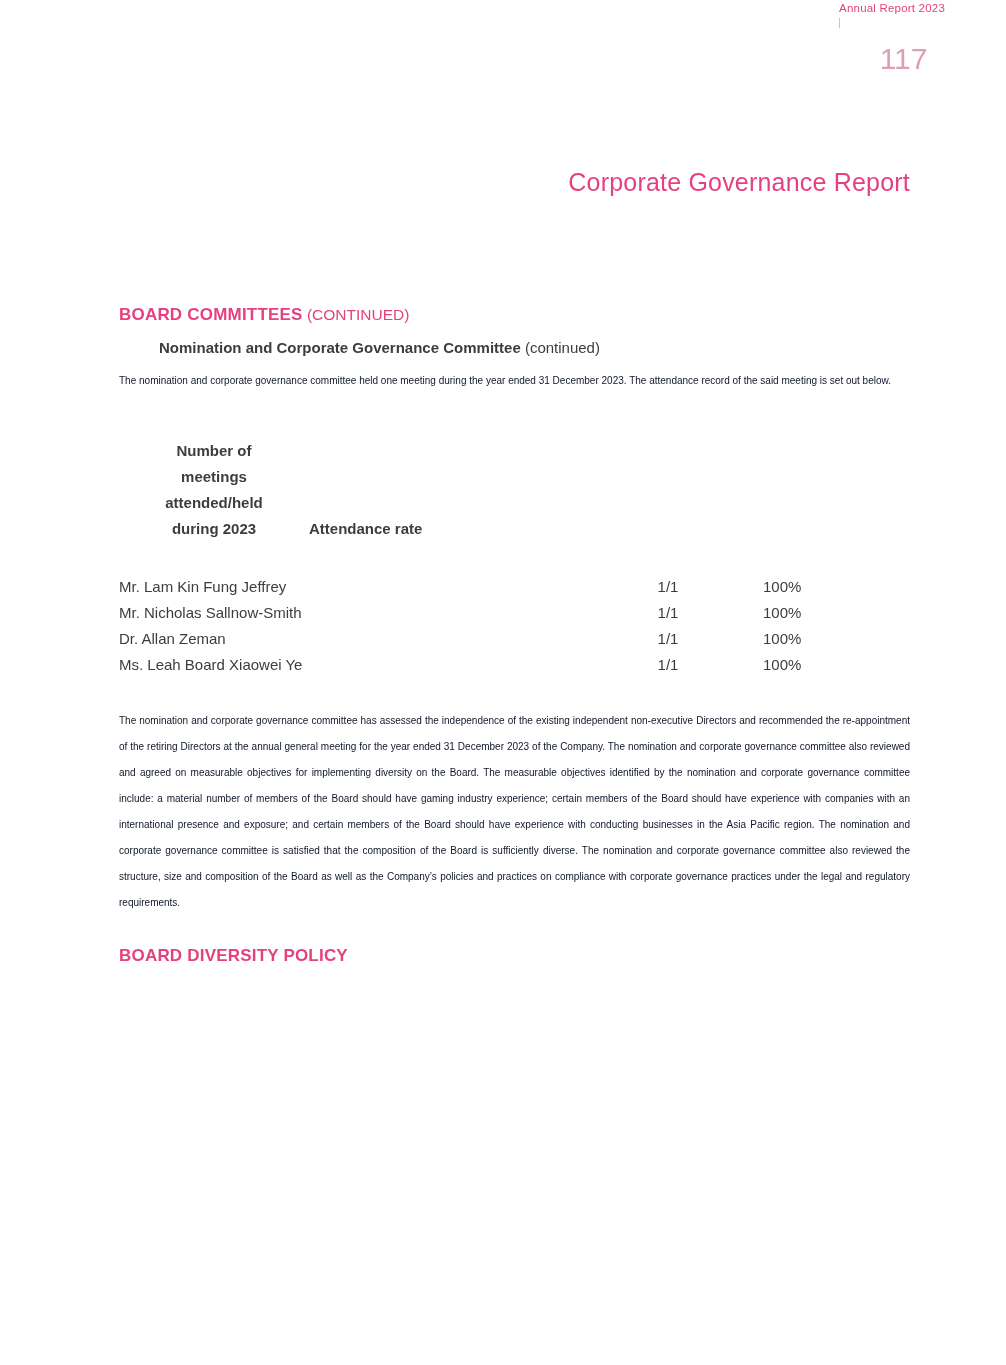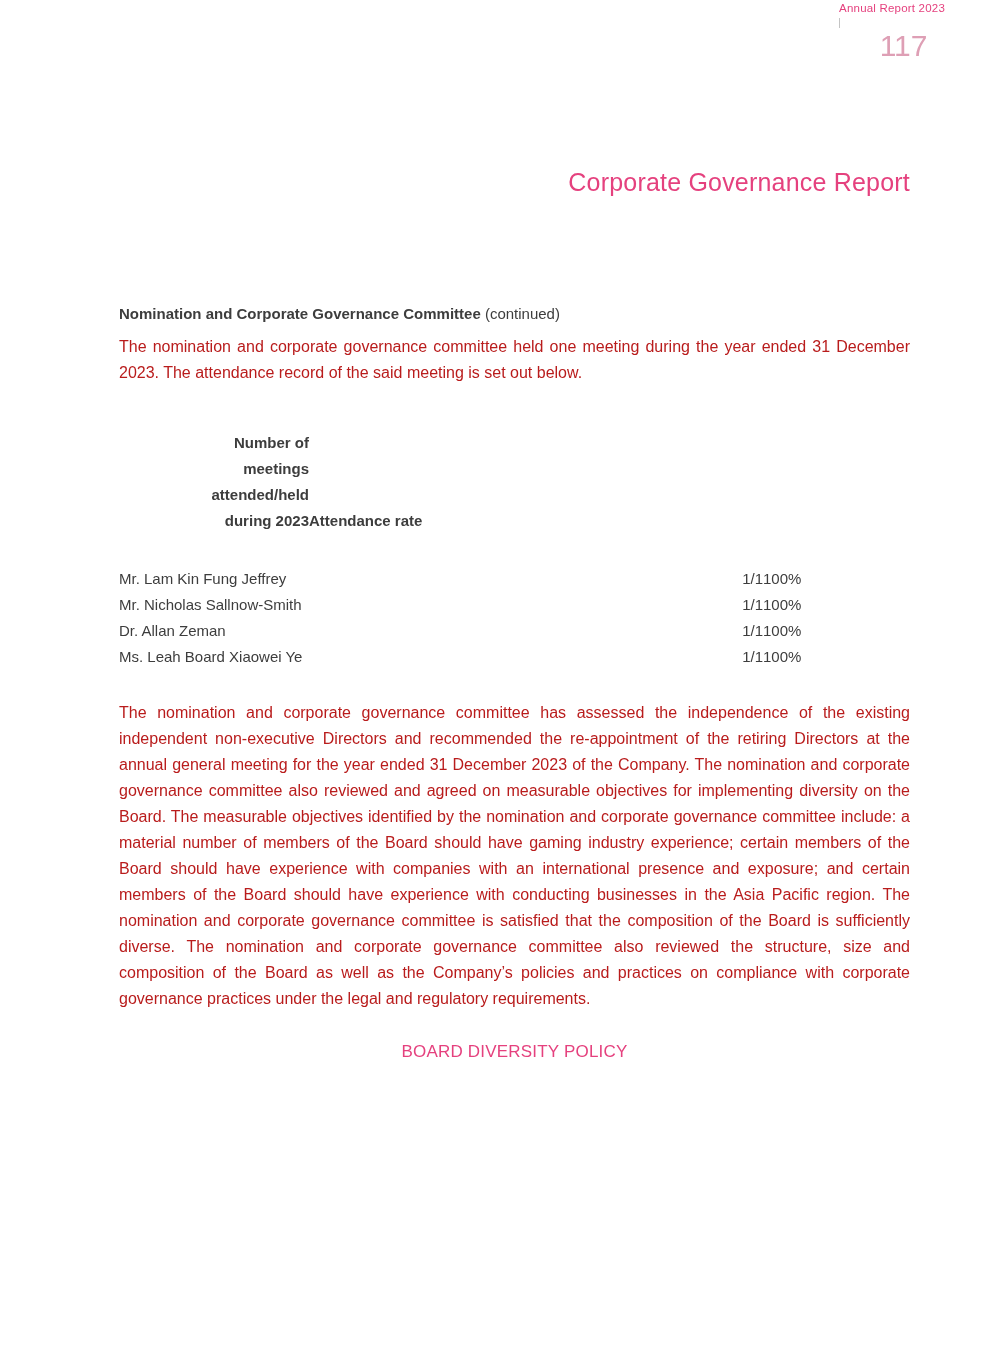--- a/index.html
+++ b/index.html
@@ -37,21 +37,21 @@
     background: #c4c4c4;
     align-self: flex-start;
     margin-top: 6px;
   }
   .page-number {
     font-size: 30px;
     font-weight: 400;
     color: var(--pagenum);
     margin-left: 12px;
     position: relative;
-    top: 1px;
+    top: 14px;
   }
 
   
   .doc-title {
     position: absolute;
     top: 168px;
     right: 96px;
     font-size: 25px;
     font-weight: 500;
     letter-spacing: 0.2px;
@@ -70,77 +70,80 @@
     font-size: 17px;
     color: var(--accent);
     margin-bottom: 14px;
   }
   .section-heading .hd-main { font-weight: 700; letter-spacing: 0.2px; }
   .section-heading .hd-suffix { font-weight: 400; font-size: 15.5px; }
 
   .subheading {
     font-size: 15px;
     margin-bottom: 12px;
+    margin-left: 40px;
   }
   .subheading .sub-main { font-weight: 700; }
   .subheading .sub-suffix { font-weight: 400; }
 
   p.body-text {
-    font-size: 16px;
+    font-size: 10px;
     line-height: 26px;
     text-align: justify;
-    color: #b91c1c;
+    color: #0f172a;
   }
 
   
   .attendance-table { margin-top: 44px; }
   .att-header {
     display: flex;
     align-items: flex-end;
     font-weight: 700;
     font-size: 15px;
     line-height: 26px;
   }
   .att-col-name   { flex: 1; }
-  .att-col-meet   { width: 190px; text-align: right; }
+  .att-col-meet   { width: 190px; text-align: center; }
   .att-col-rate   { width: 147px; text-align: left; }
   .att-rows { margin-top: 32px; }
   .att-row {
     display: flex;
     font-size: 15px;
     line-height: 26px;
   }
 
   .table-gap-after { margin-bottom: 30px; }
 
   .section-block { margin-top: 22px; }
 
   .diversity-heading {
     font-size: 17px;
-    font-weight: 400;
+    font-weight: 700;
     letter-spacing: 0.2px;
     color: var(--accent);
     margin-top: 30px;
     margin-bottom: 14px;
-    text-align: center;
   }
 </style>
 </head>
 <body>
 
 <div class="running-header">
   <span class="report-label">Annual Report 2023</span>
   <span class="header-divider"></span>
   <span class="page-number">117</span>
 </div>
 
 <div class="doc-title">Corporate Governance Report</div>
 
 <div class="content">
 
+  <div class="section-heading">
+    <span class="hd-main">BOARD COMMITTEES</span><span class="hd-suffix"> (CONTINUED)</span>
+  </div>
 
   <div class="subheading">
     <span class="sub-main">Nomination and Corporate Governance Committee</span><span class="sub-suffix"> (continued)</span>
   </div>
 
   <p class="body-text">The nomination and corporate governance committee held one meeting during the year ended 31 December 2023. The attendance record of the said meeting is set out below.</p>
 
   <div class="attendance-table table-gap-after">
     <div class="att-header">
       <div class="att-col-meet">

